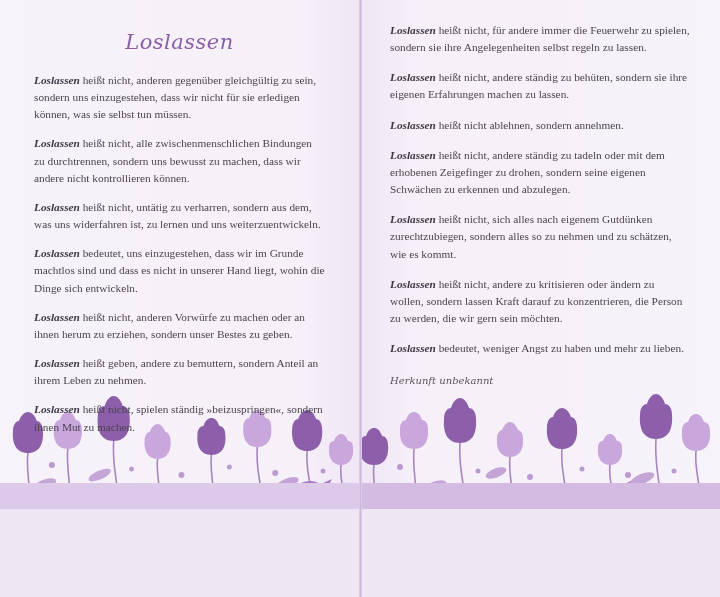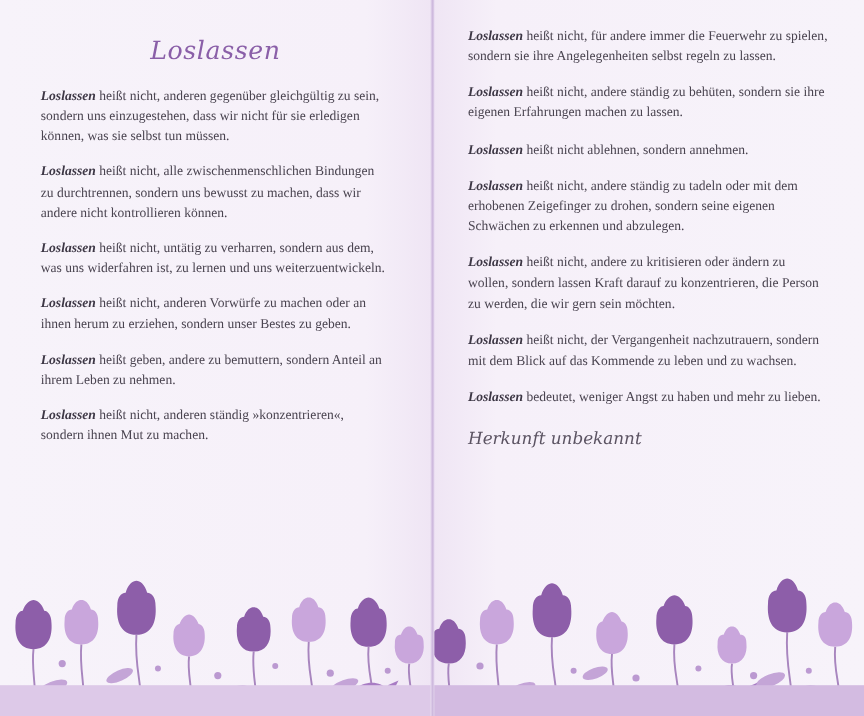--- a/index.html
+++ b/index.html
@@ -8,21 +8,21 @@
     padding: 0;
     width: 720px;
     height: 597px;
     overflow: hidden;
     background: #efe6f3;
     font-family: "DejaVu Sans", sans-serif;
   }
   .page {
     position: relative;
     width: 720px;
-    height: 597px;
+    height: 509px;
     background: #f0e8f5;
     display: flex;
   }
   .leaf {
     position: relative;
     width: 50%;
     height: 100%;
     background: #f6f1f9;
     overflow: hidden;
   }
@@ -69,21 +69,21 @@
   }
   .leaf.right p.para { margin-bottom: 13px; }
   p.para .lead {
     font-style: italic;
     font-weight: bold;
     color: #3d3745;
   }
   p.source {
     font-family: "DejaVu Serif", serif;
     font-style: italic;
-    font-size: 14px;
+    font-size: 10px;
     color: #5b5362;
     margin: 18px 0 0 0;
   }
 
   
   .floral {
     position: absolute;
     left: 0;
     bottom: 0;
     width: 100%;
@@ -108,23 +108,24 @@
 <div class="page">
 
   <div class="leaf left">
 
     <div class="content">
       <div class="title">Loslassen</div>
 
       <p class="para"><span class="lead">Loslassen</span><span> heißt nicht, anderen gegenüber gleichgültig zu sein, sondern uns einzugestehen, dass wir nicht für sie erledigen können, was sie selbst tun müssen.</span></p>
       <p class="para"><span class="lead">Loslassen</span><span> heißt nicht, alle zwischenmenschlichen Bindungen zu durchtrennen, sondern uns bewusst zu machen, dass wir andere nicht kontrollieren können.</span></p>
       <p class="para"><span class="lead">Loslassen</span><span> heißt nicht, untätig zu verharren, sondern aus dem, was uns widerfahren ist, zu lernen und uns weiterzuentwickeln.</span></p>
+      <p class="para"><span class="lead">Loslassen</span><span> bedeutet, uns einzugestehen, dass wir im Grunde machtlos sind und dass es nicht in unserer Hand liegt, wohin die Dinge sich entwickeln.</span></p>
       <p class="para"><span class="lead">Loslassen</span><span> heißt nicht, anderen Vorwürfe zu machen oder an ihnen herum zu erziehen, sondern unser Bestes zu geben.</span></p>
       <p class="para"><span class="lead">Loslassen</span><span> heißt geben, andere zu bemuttern, sondern Anteil an ihrem Leben zu nehmen.</span></p>
-      <p class="para"><span class="lead">Loslassen</span><span> heißt nicht, anderen ständig »konzentrieren«, sondern ihnen Mut zu machen.</span></p>
+      <p class="para"><span class="lead">Loslassen</span><span> heißt nicht, spielen ständig »beizuspringen«, sondern ihnen Mut zu machen.</span></p>
     </div>
 
     <svg class="floral" viewBox="0 0 360 130" preserveAspectRatio="none">
 
       <g stroke="#9a72b4" stroke-width="1.6" fill="none" opacity="0.85">
         <path d="M30 130 C 30 100, 26 90, 28 74"></path>
         <path d="M70 130 C 72 106, 66 92, 68 70"></path>
         <path d="M118 130 C 120 104, 112 92, 114 62"></path>
         <path d="M160 130 C 162 108, 156 96, 158 80"></path>
         <path d="M214 130 C 216 108, 210 96, 212 76"></path>
@@ -178,22 +179,22 @@
     <div class="bottom-band"></div>
   </div>
 
   <div class="leaf right">
 
     <div class="content">
       <p class="para"><span class="lead">Loslassen</span><span> heißt nicht, für andere immer die Feuerwehr zu spielen, sondern sie ihre Angelegenheiten selbst regeln zu lassen.</span></p>
       <p class="para"><span class="lead">Loslassen</span><span> heißt nicht, andere ständig zu behüten, sondern sie ihre eigenen Erfahrungen machen zu lassen.</span></p>
       <p class="para"><span class="lead">Loslassen</span><span> heißt nicht ablehnen, sondern annehmen.</span></p>
       <p class="para"><span class="lead">Loslassen</span><span> heißt nicht, andere ständig zu tadeln oder mit dem erhobenen Zeigefinger zu drohen, sondern seine eigenen Schwächen zu erkennen und abzulegen.</span></p>
+      <p class="para"><span class="lead">Loslassen</span><span> heißt nicht, sich alles nach eigenem Gutdünken zurechtzubiegen, sondern alles so zu nehmen und zu schätzen, wie es kommt.</span></p>
       <p class="para"><span class="lead">Loslassen</span><span> heißt nicht, andere zu kritisieren oder ändern zu wollen, sondern lassen Kraft darauf zu konzentrieren, die Person zu werden, die wir gern sein möchten.</span></p>
-      <p class="para"><span class="lead">Loslassen</span><span> heißt nicht, der Vergangenheit nachzutrauern, sondern mit dem Blick auf das Kommende zu leben und zu wachsen.</span></p>
       <p class="para"><span class="lead">Loslassen</span><span> bedeutet, weniger Angst zu haben und mehr zu lieben.</span></p>
 
       <p class="source">Herkunft unbekannt</p>
     </div>
 
     <svg class="floral" viewBox="0 0 360 130" preserveAspectRatio="none">
       <g stroke="#9a72b4" stroke-width="1.6" fill="none" opacity="0.85">
         <path d="M16 130 C 16 108, 12 98, 14 86"></path>
         <path d="M56 130 C 58 106, 52 94, 54 70"></path>
         <path d="M104 130 C 106 104, 98 92, 100 64"></path>

